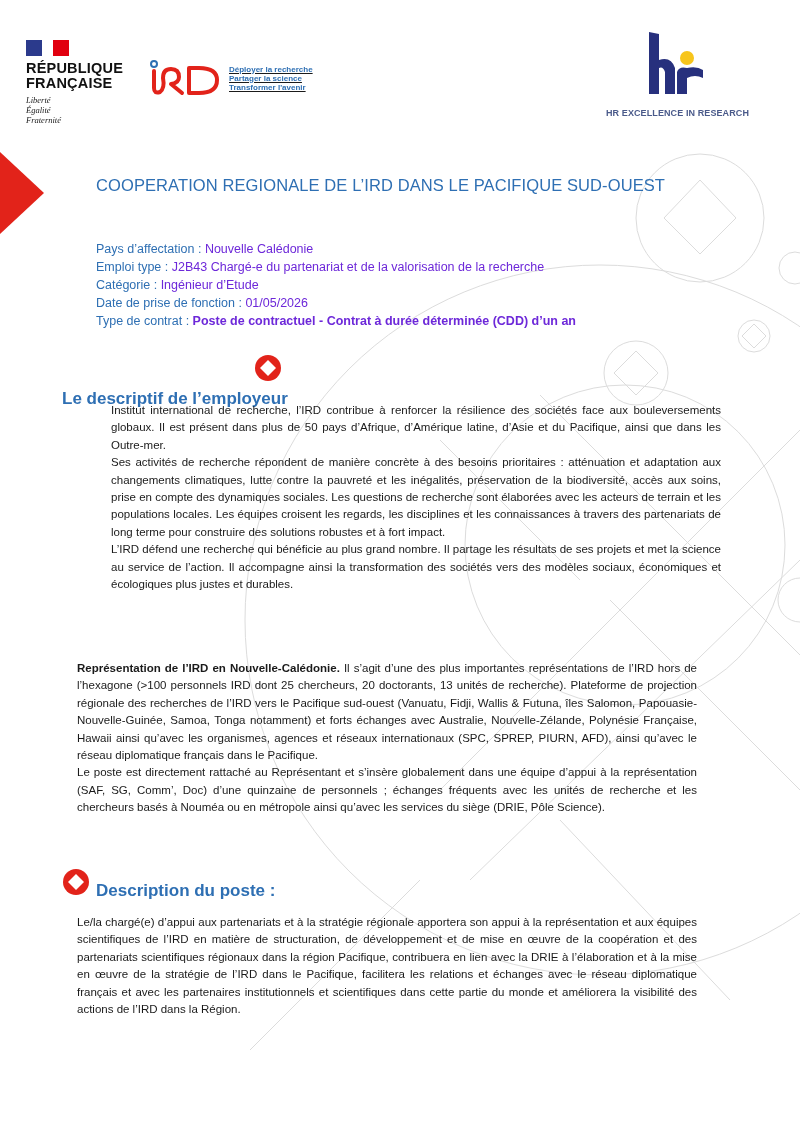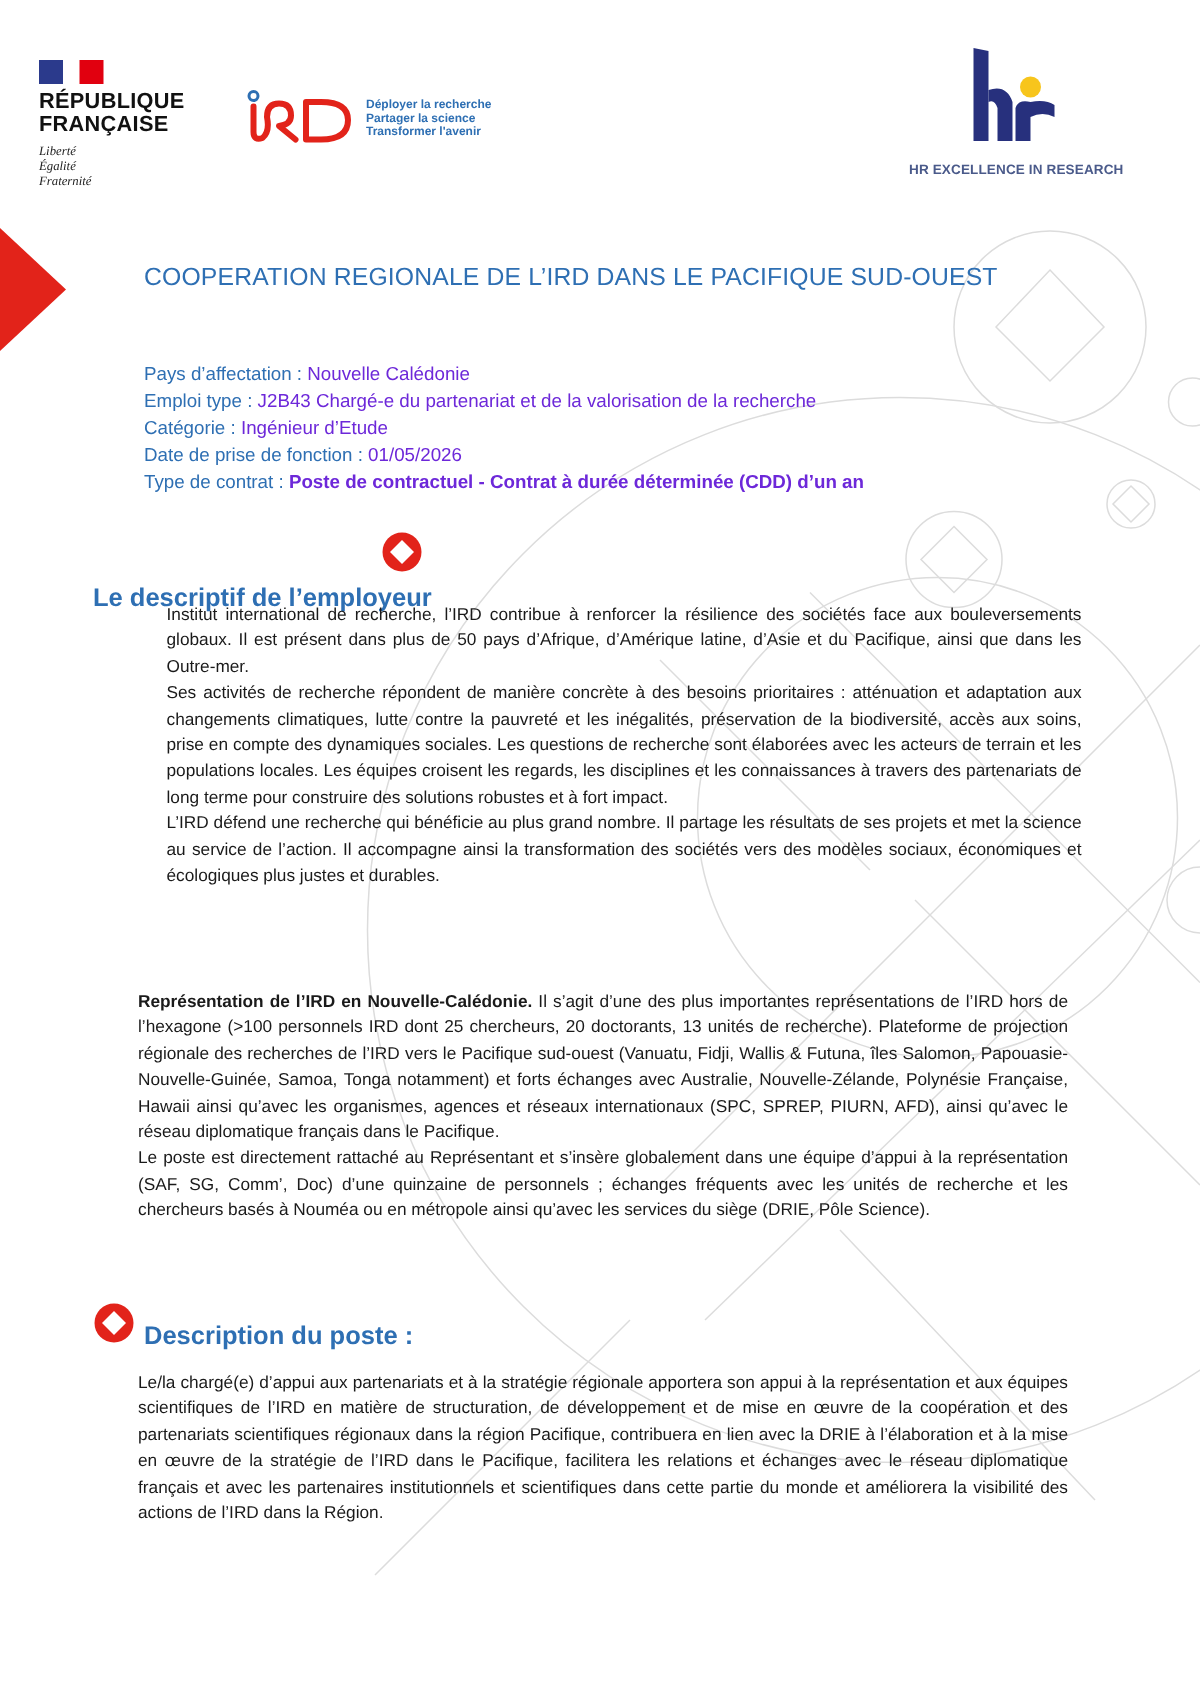--- a/index.html
+++ b/index.html
@@ -11,21 +11,21 @@
 
   
   .rf-logo { position: absolute; left: 26px; top: 40px; width: 110px; }
   .rf-flag { display: flex; width: 43px; height: 16px; margin-left: 0; }
   .rf-flag .blue { width: 16px; height: 16px; background: #2b3a8c; }
   .rf-flag .white { width: 11px; height: 16px; background: #fff; }
   .rf-flag .red { width: 16px; height: 16px; background: #e1000f; }
   .rf-name { margin-top: 5px; font-family: "Liberation Sans", sans-serif; font-weight: 700; font-size: 14.5px; line-height: 15px; color: #111; letter-spacing: 0.2px; }
   .rf-motto { margin-top: 4px; font-family: "Liberation Serif", serif; font-style: italic; font-size: 8.5px; line-height: 10px; color: #222; }
 
-  .ird-logo { position: absolute; left: 164px; top: 58px; display: flex; align-items: center; }
+  .ird-logo { position: absolute; left: 149px; top: 58px; display: flex; align-items: center; text-decoration: underline; }
   .ird-mark { width: 74px; height: 40px; }
   .ird-tagline { margin-left: 6px; font-size: 8px; line-height: 9px; color: #2e6fb3; font-weight: 700; }
 
   .hr-logo { position: absolute; left: 606px; top: 30px; width: 140px; text-align: center; font-weight: bold; }
   .hr-mark { width: 70px; height: 70px; margin: 0 auto; display: block; }
   .hr-caption { margin-top: 8px; font-size: 9px; color: #4a5a8a; letter-spacing: 0.1px; white-space: nowrap; }
 
   .red-triangle { position: absolute; left: 0; top: 152px; width: 0; height: 0;
     border-top: 41px solid transparent; border-bottom: 41px solid transparent; border-left: 44px solid #e2231a; }
 
@@ -41,21 +41,21 @@
   .info-label { color: #2e6fb3; }
   .info-value { color: #6d28d9; }
   .info-value.bold { font-weight: 700; }
 
   
   .section-head { position: absolute; left: 62px; display: flex; align-items: flex-end; }
   .section-icon { width: 28px; height: 28px; margin-right: 6px; position: relative; top: -6px; }
   .section-title { font-size: 17px; font-weight: 700; color: #2e6fb3; line-height: 22px; }
 
   .para-block { position: absolute; left: 111px; width: 610px; font-size: 11.5px; line-height: 17.4px; text-align: justify; color: #1a1a1a; }
-  .para-block.wide { left: 92px; width: 620px; }
+  .para-block.wide { left: 77px; width: 620px; }
   .para-block p { margin: 0; }
   .para-block b { font-weight: 700; }
 </style>
 </head>
 <body>
 
 <svg class="bg-deco" viewBox="0 0 800 1132" xmlns="http://www.w3.org/2000/svg">
   <g fill="none" stroke="#dcdcdc" stroke-width="1">
     <circle cx="700" cy="218" r="64"></circle>
     <polygon points="700,180 736,218 700,254 664,218"></polygon>

